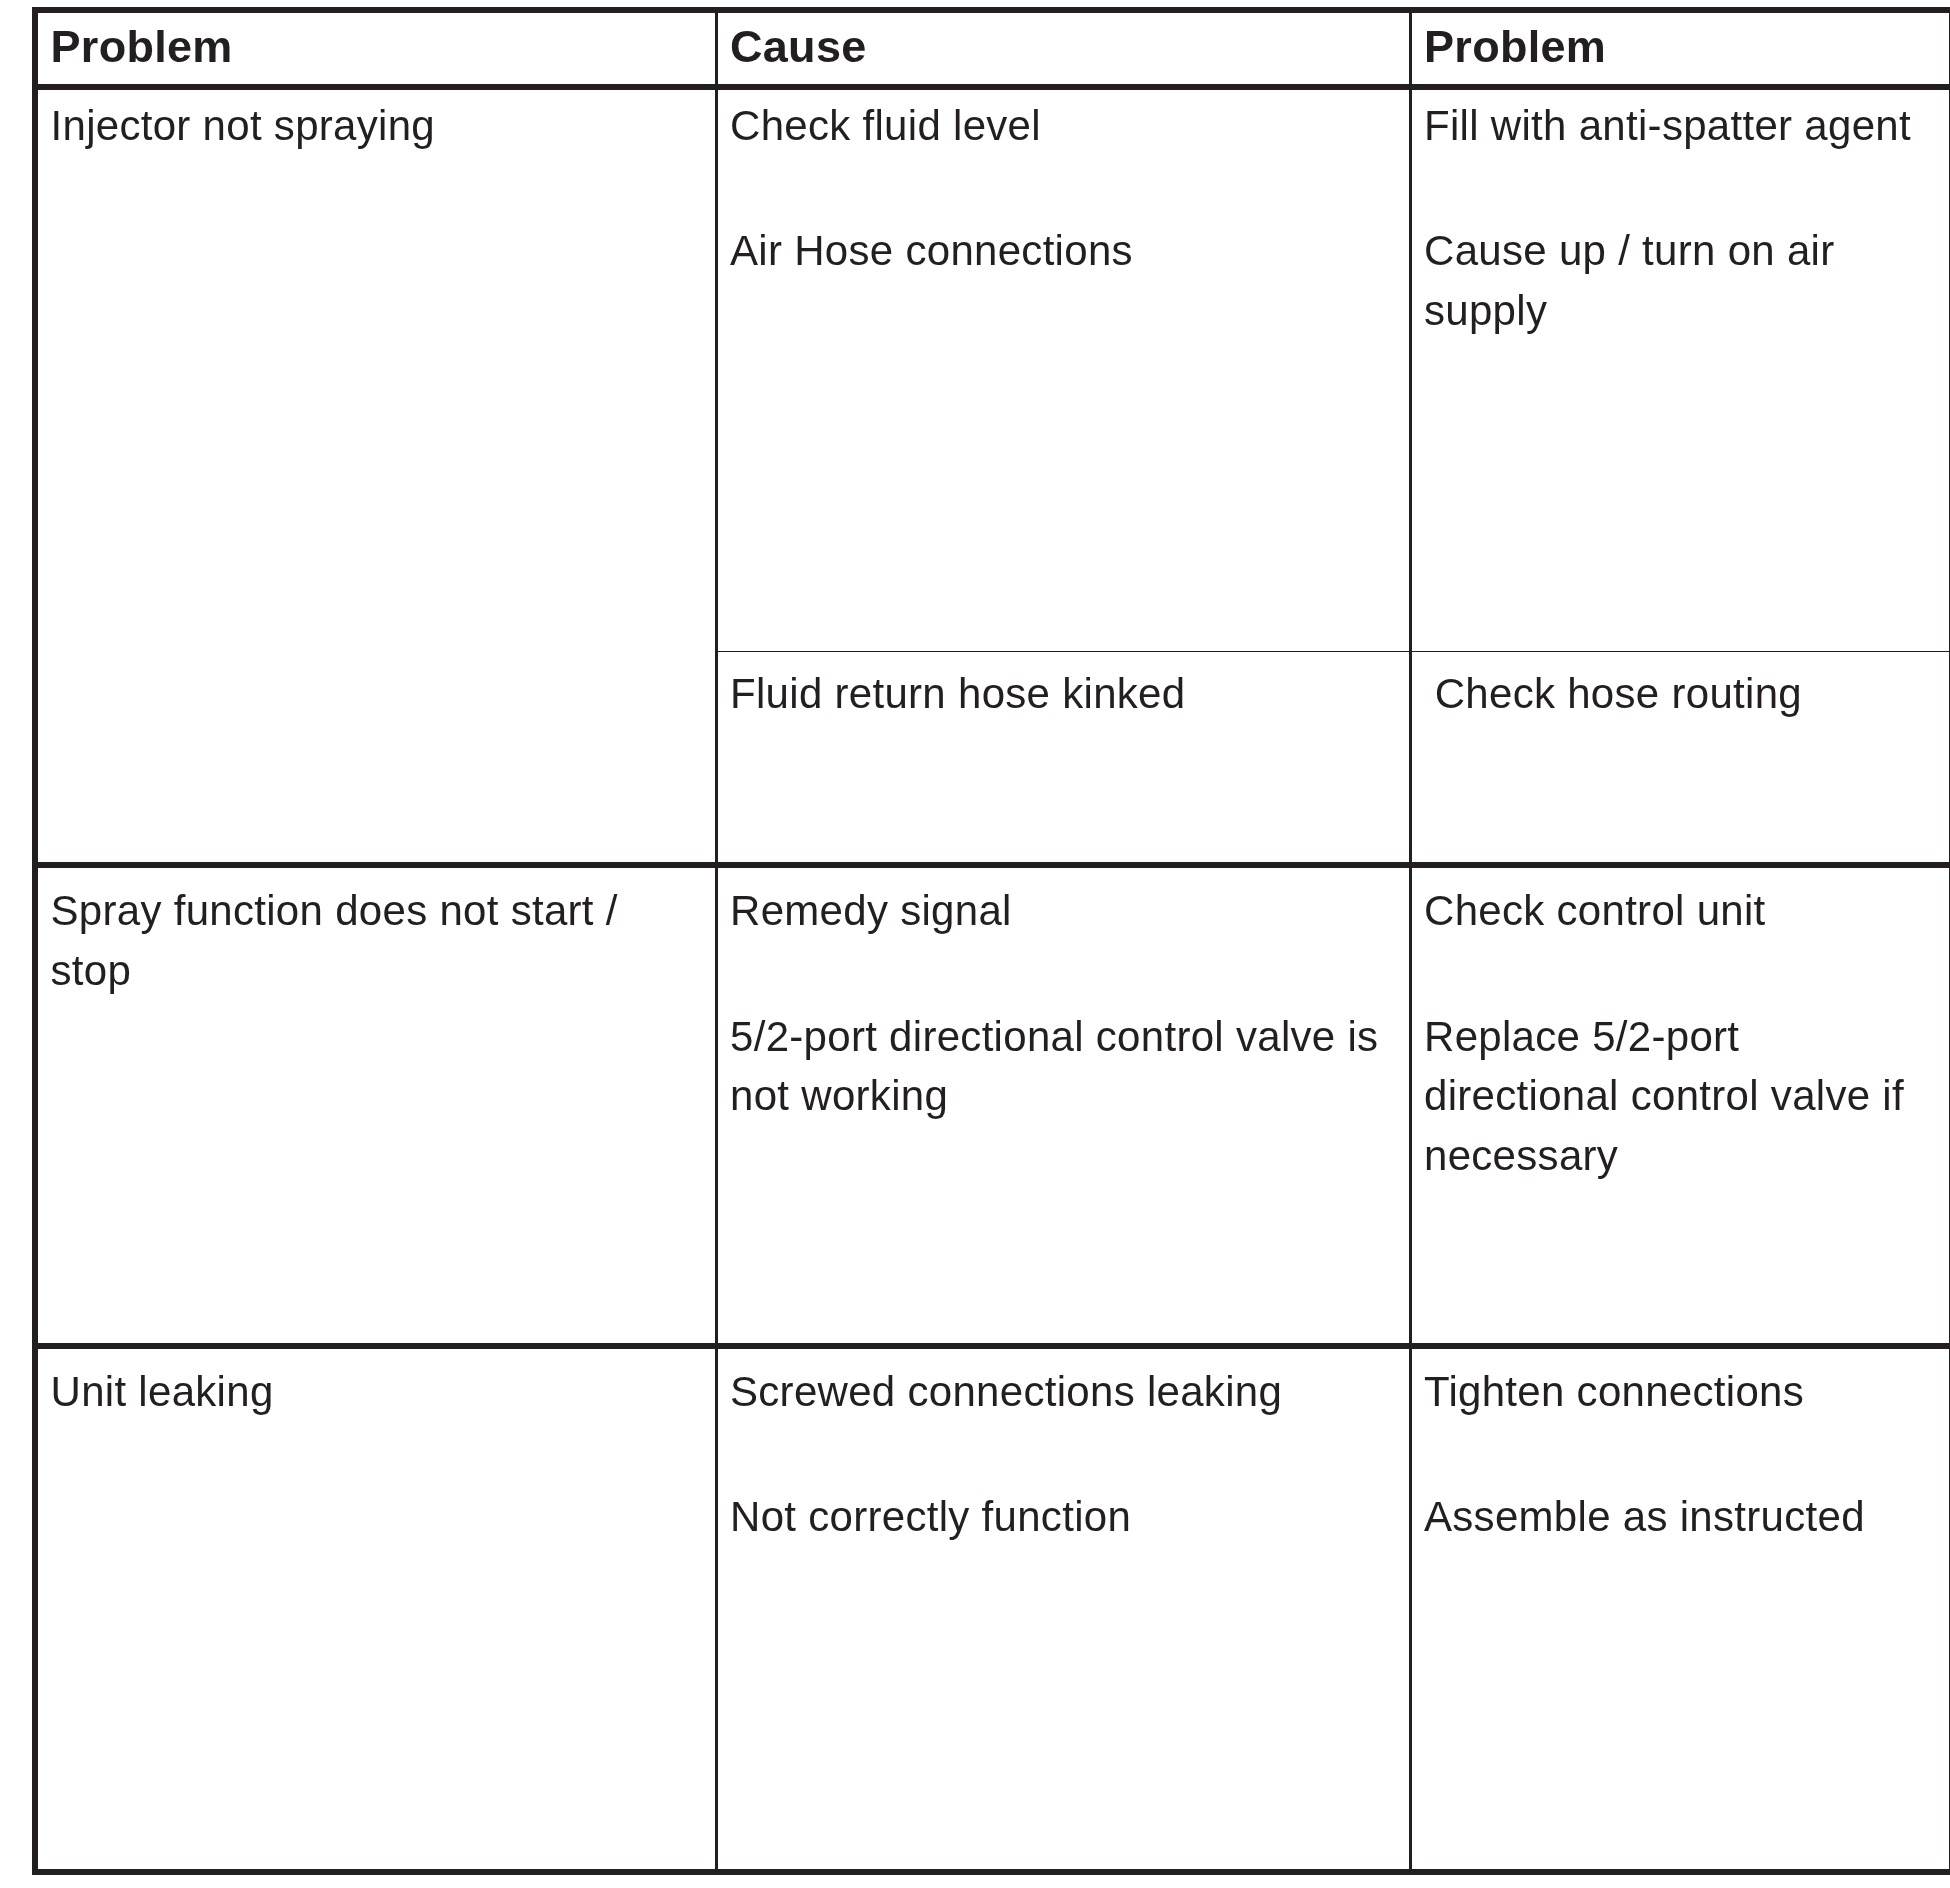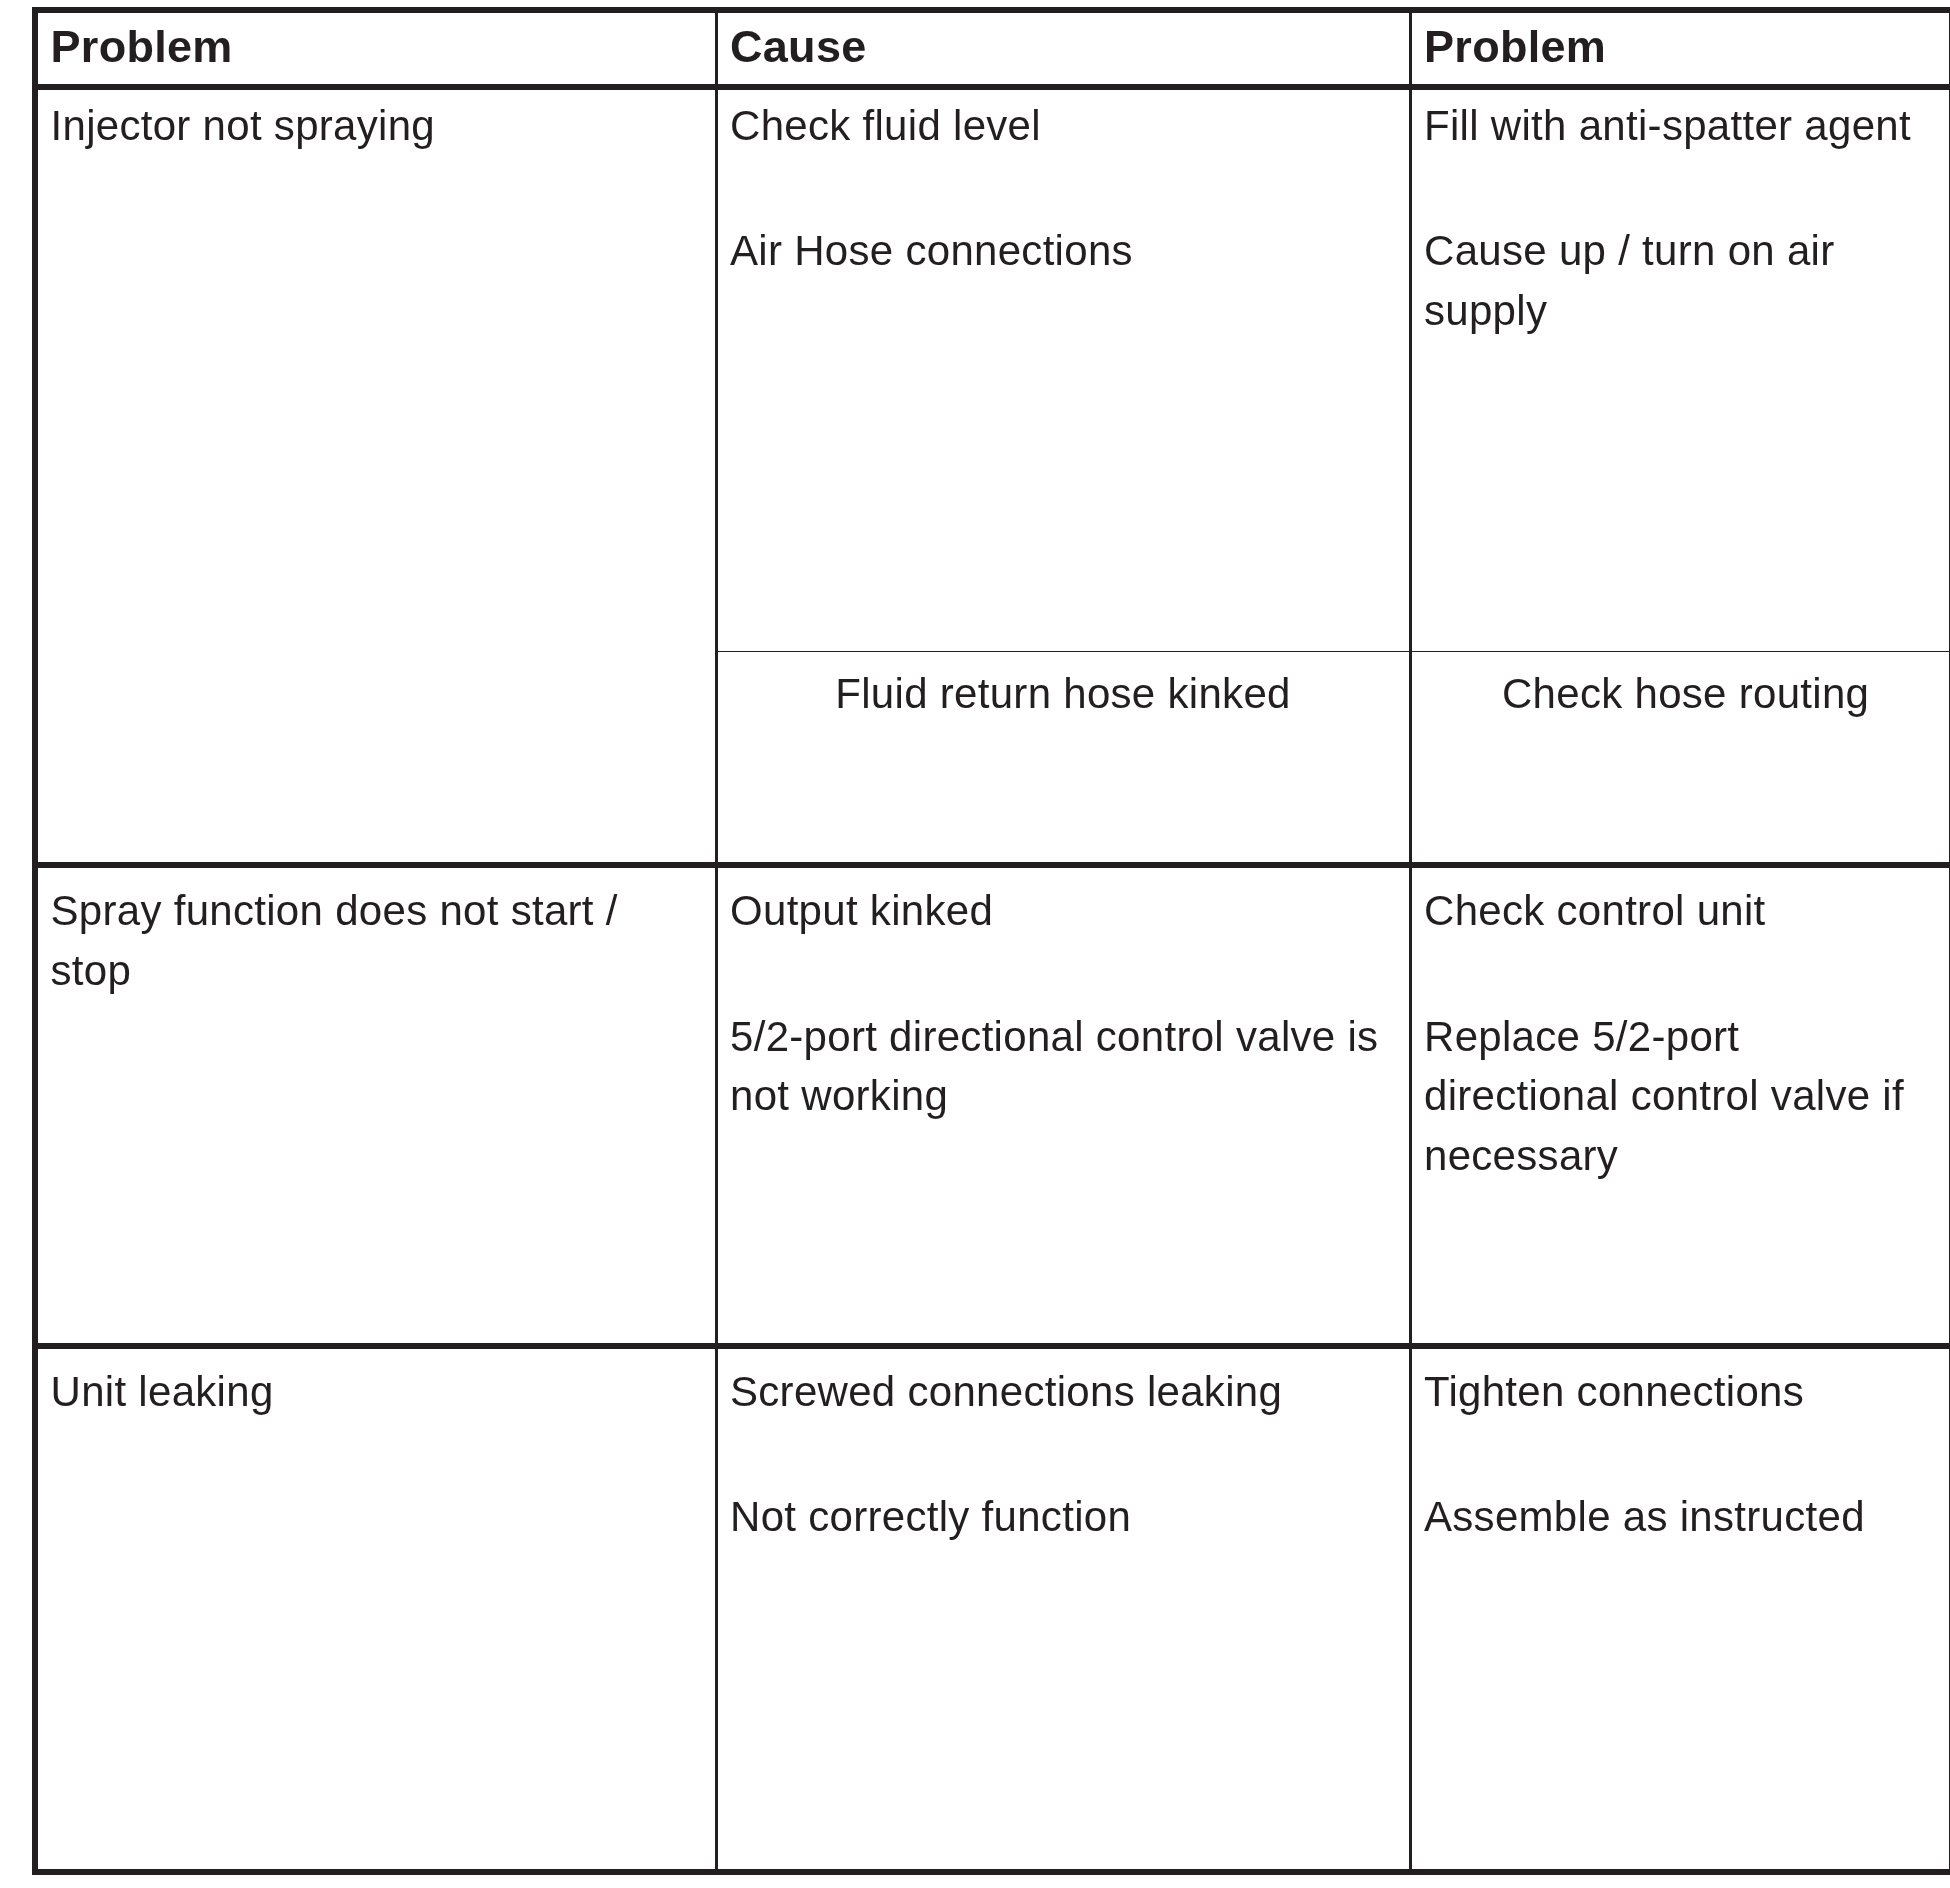--- a/index.html
+++ b/index.html
@@ -58,21 +58,21 @@
 
   
   td.col-problem { border-right: 3.6px solid #231f20; }
   td.col-cause   { border-right: 3.6px solid #231f20; }
 
   
   tr.group-start > td { border-top: 6.3px solid #231f20; }
 
   
   tr.sub-row > td.col-cause,
-  tr.sub-row > td.col-remedy { border-top: 1.8px solid #231f20; text-align: center; }
+  tr.sub-row > td.col-remedy { border-top: 1.8px solid #231f20; }
 
   .cell-block { display: block; }
   .cell-block + .cell-block { margin-top: 66px; }
 
   .indent-sm { padding-left: 10.7px; }
 
   .pad-top-row td { padding-top: 12.5px; }
 
   .tall-1 { height: 627px; }
   .tall-2 { height: 193px; }
@@ -114,21 +114,21 @@
           <span class="cell-block">Fluid return hose kinked</span>
         </td>
         <td class="col-remedy">
           <span class="cell-block indent-sm">Check hose routing</span>
         </td>
       </tr>
 
       <tr class="group-start pad-top-row">
         <td class="col-problem tall-3">Spray function does not start / stop</td>
         <td class="col-cause">
-          <span class="cell-block">Output kinked</span>
+          <span class="cell-block">Remedy signal</span>
           <span class="cell-block">5/2-port directional control valve is not working</span>
         </td>
         <td class="col-remedy">
           <span class="cell-block">Check control unit</span>
           <span class="cell-block">Replace 5/2-port directional control valve if necessary</span>
         </td>
       </tr>
 
       <tr class="group-start pad-top-row">
         <td class="col-problem tall-4">Unit leaking</td>

